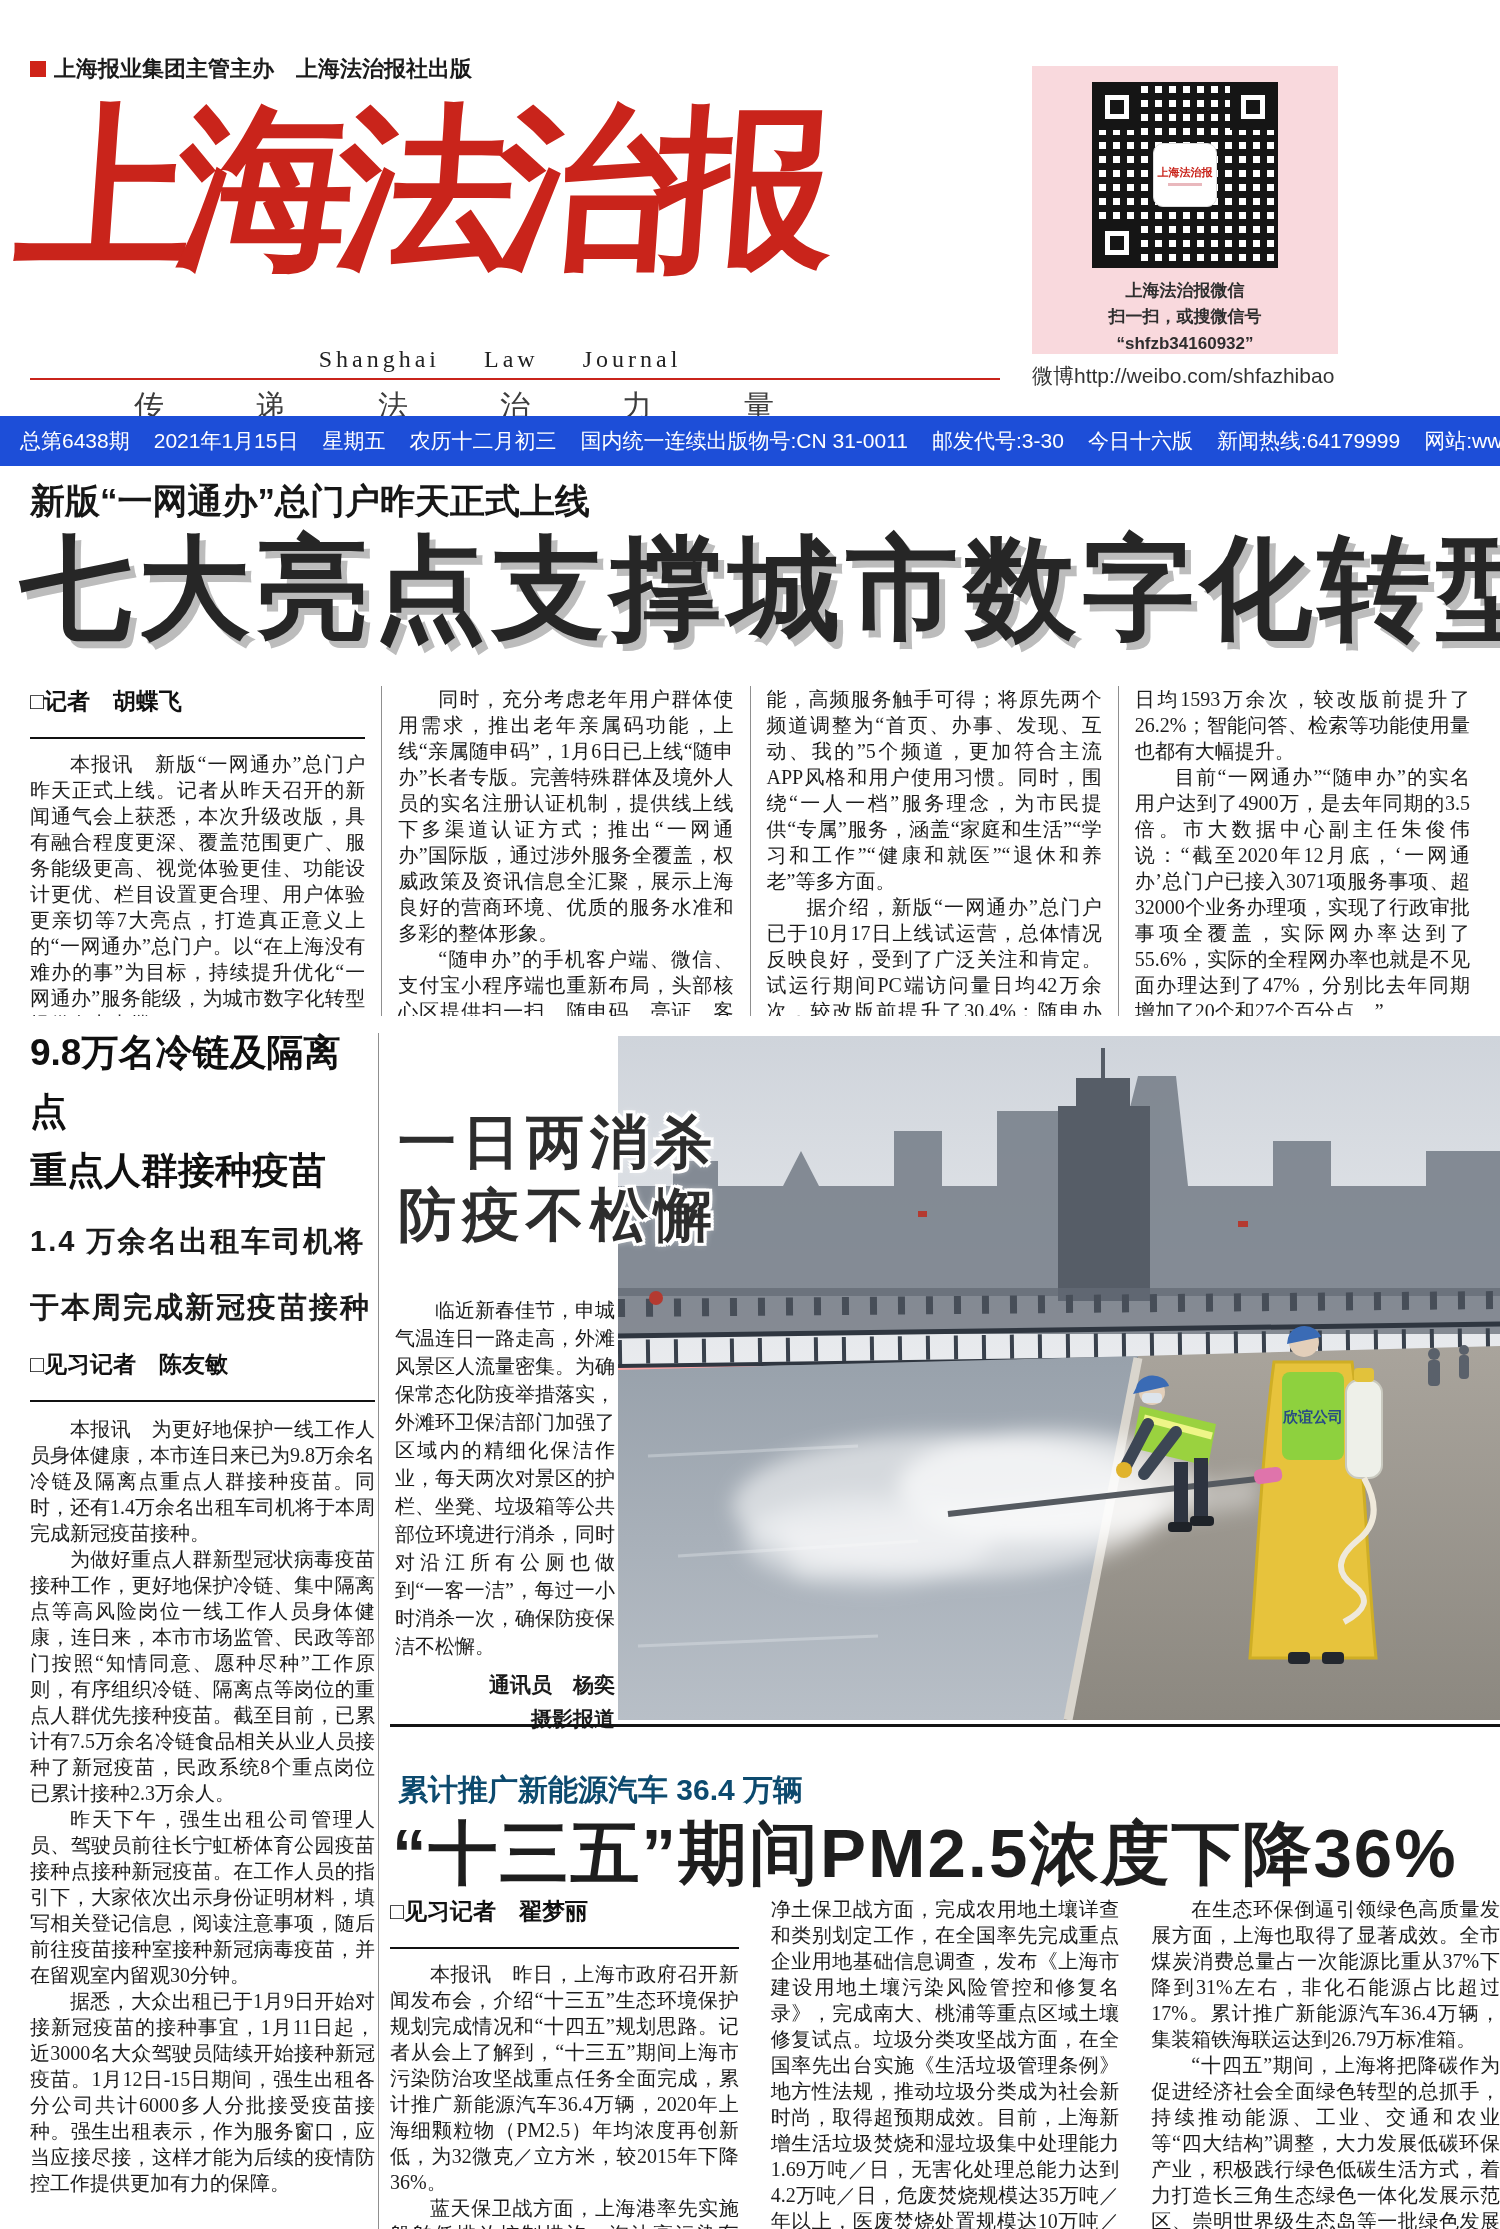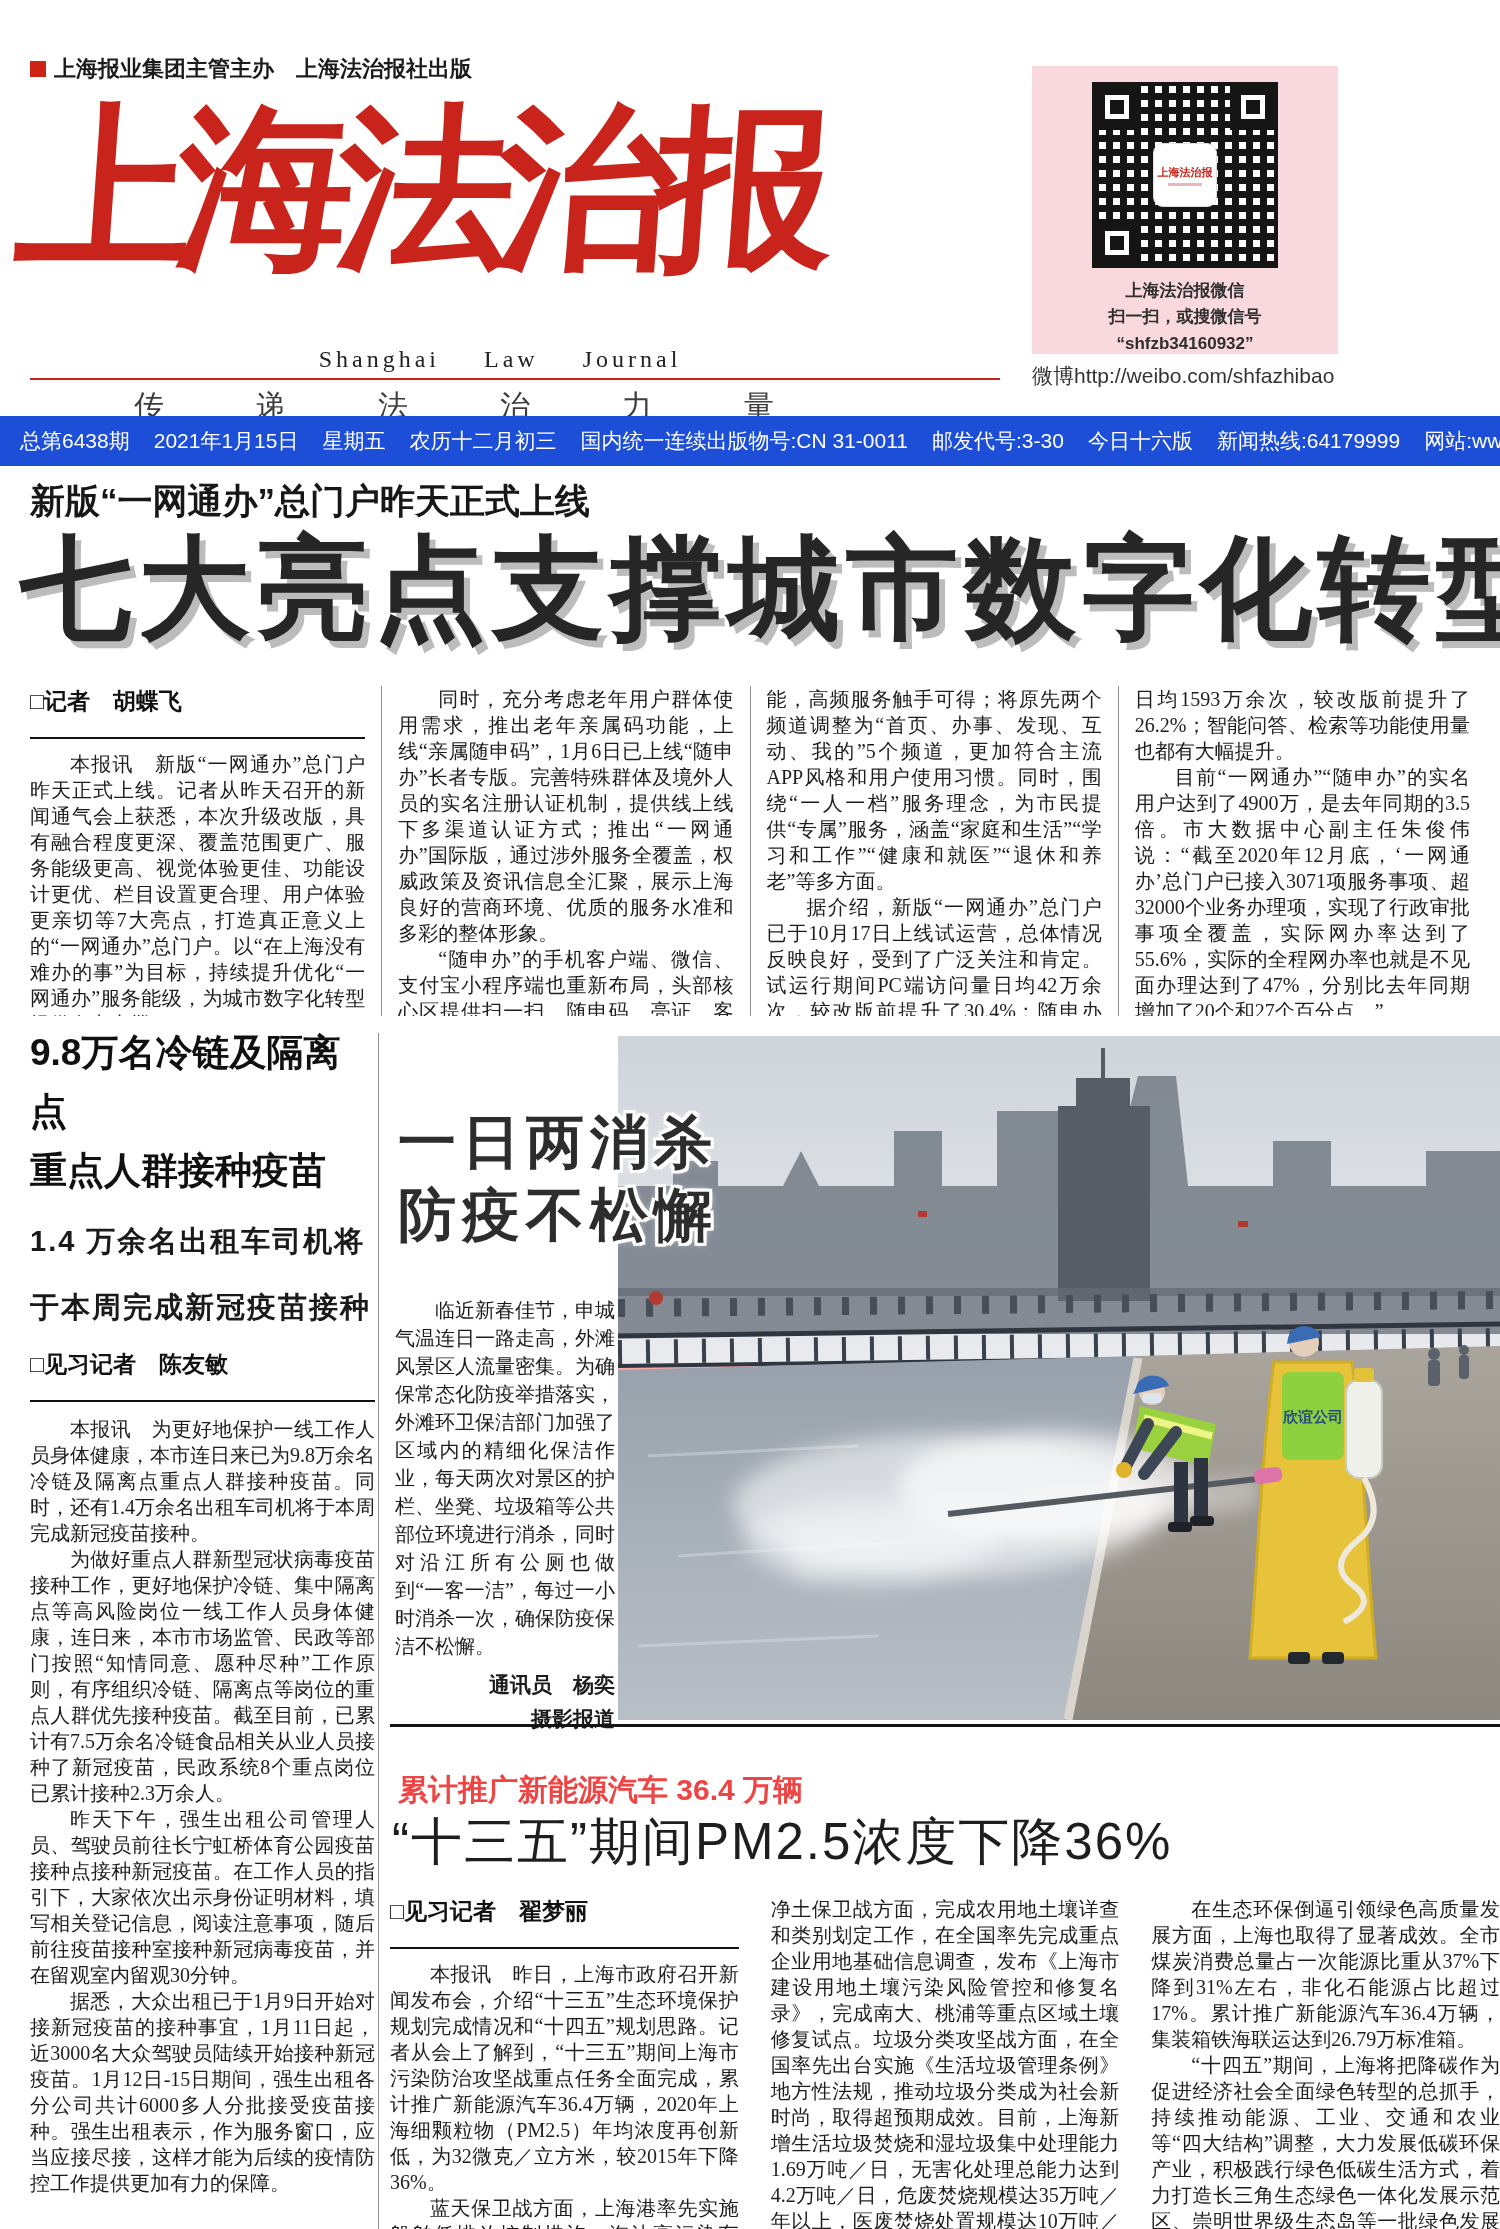--- a/index.html
+++ b/index.html
@@ -60,22 +60,22 @@
      line-height:1.25;letter-spacing:6px;color:#2d2d2d;z-index:3;
      text-shadow:0 0 8px #fff,3px 0 #fff,-3px 0 #fff,0 3px #fff,0 -3px #fff,3px 3px #fff,-3px -3px #fff,3px -3px #fff,-3px 3px #fff;}
   .photo-cap{left:395px;top:1268px;width:220px;}
   .photo-cap p{font-size:20px;line-height:28px;text-align:justify;text-indent:2em;margin:0;}
   .photo-credit{margin-top:8px;text-align:right;font-family:"Liberation Sans",sans-serif;font-size:21px;font-weight:700;line-height:1.6;}
   .photo{left:618px;top:1008px;width:882px;height:684px;overflow:hidden;background:#fca5a5;}
   .photo svg{display:block;}
   .photo-rule{left:390px;top:1696px;width:1110px;height:3px;background:#141414;}
 
   
-  .pm-kicker{left:398px;top:1742px;font-size:30px;font-weight:700;color:#ef4444;}
-  .pm-headline{left:392px;top:1780px;font-size:51px;font-weight:400;letter-spacing:2px;color:#1e1e1e;white-space:nowrap;}
+  .pm-kicker{left:398px;top:1742px;font-size:30px;font-weight:700;color:#0c4a6e;}
+  .pm-headline{left:392px;top:1780px;font-size:69px;font-weight:700;letter-spacing:2px;color:#1e1e1e;white-space:nowrap;}
   .pm-cols{left:390px;top:1868px;width:1110px;height:361px;overflow:hidden;}
   .pm-cols .col{border-left:none;}
 </style>
 </head>
 <body>
 
 <div id="page">
 
   <div class="abs topline sans">
     <span class="redsq"></span>

